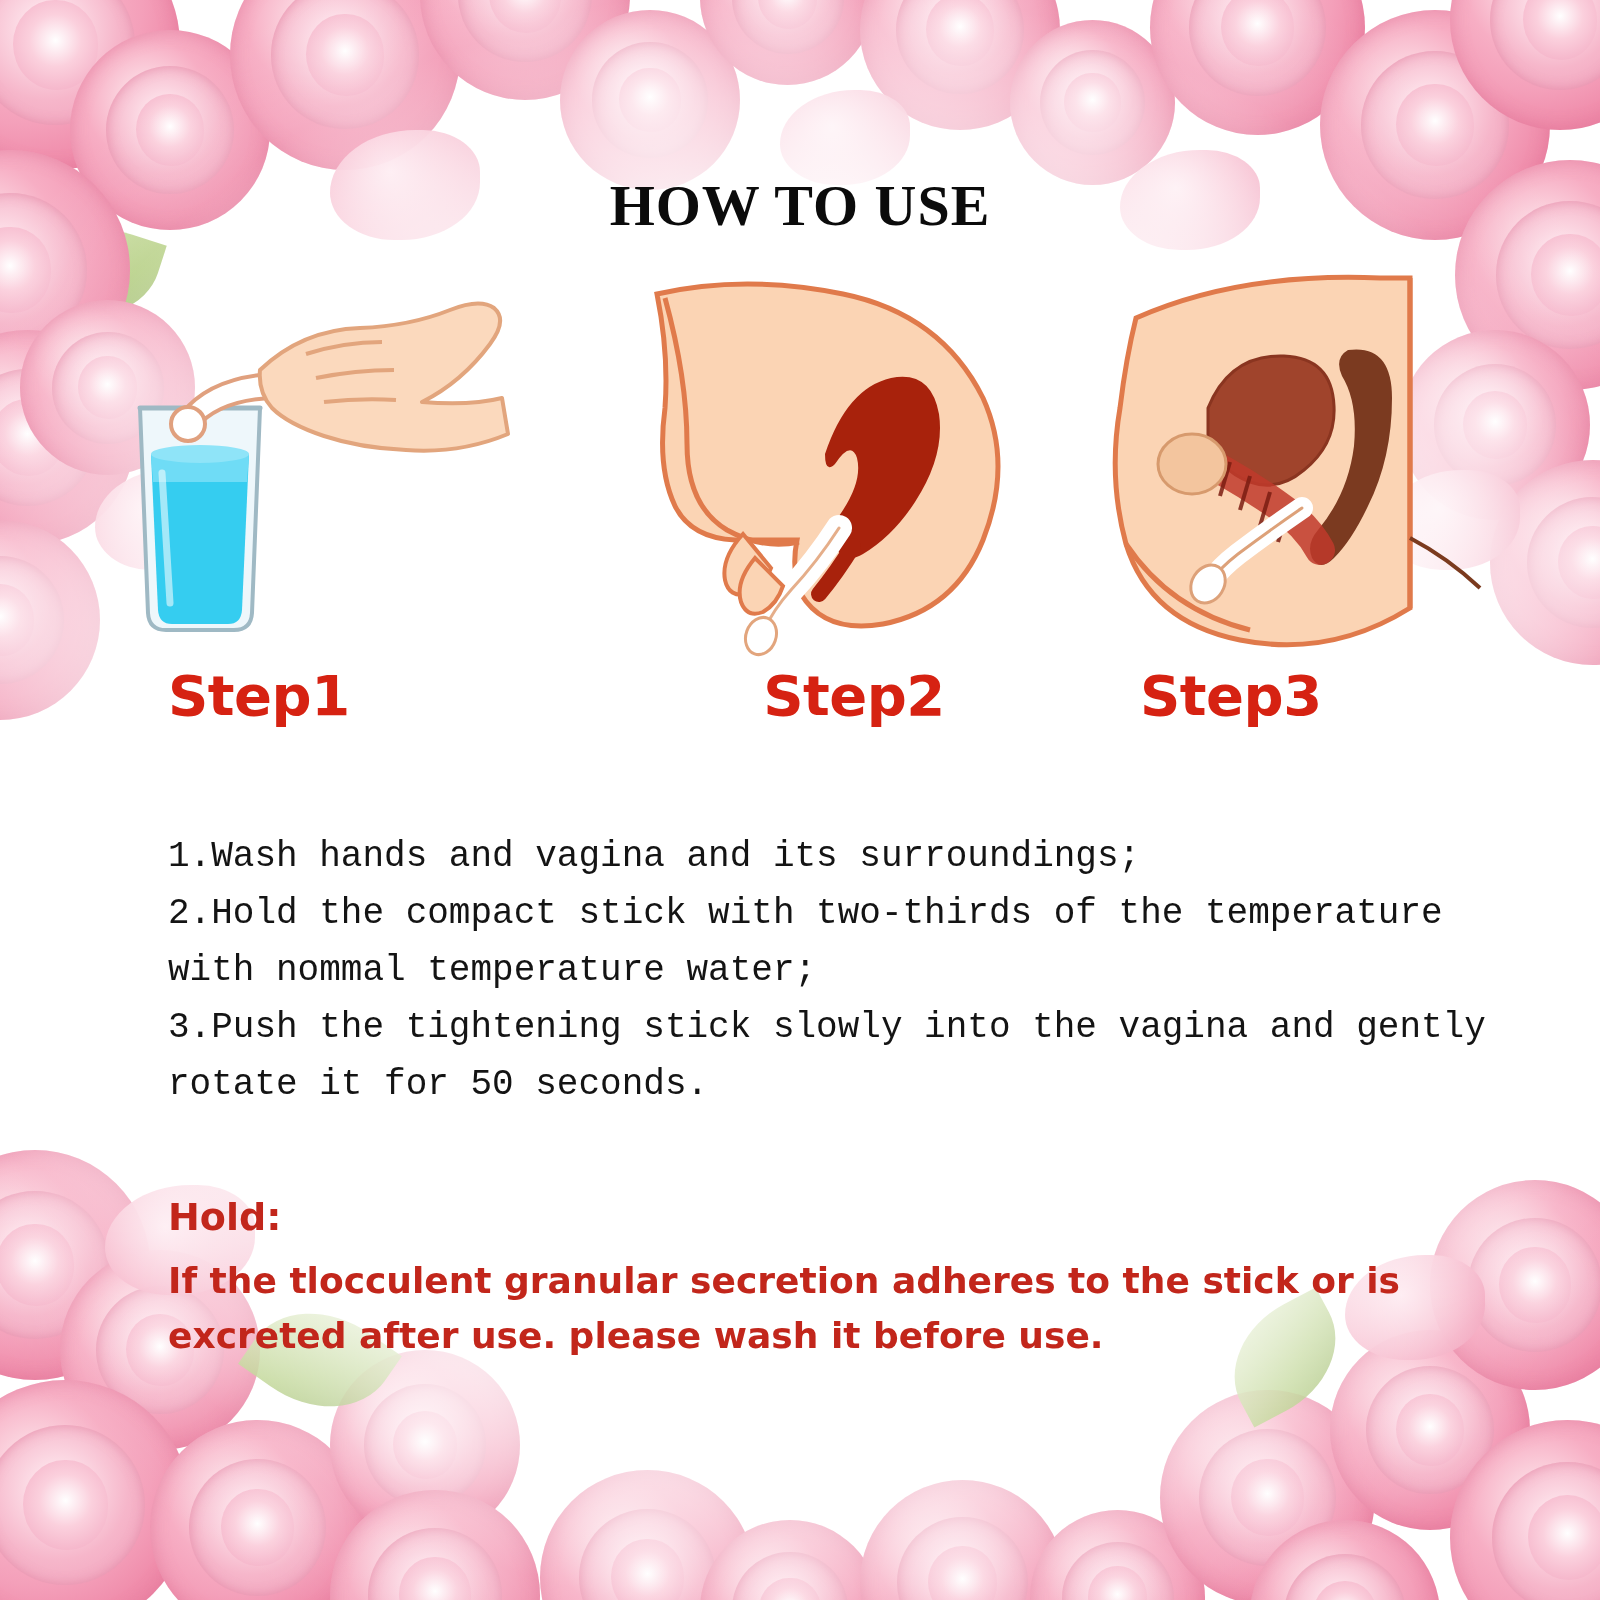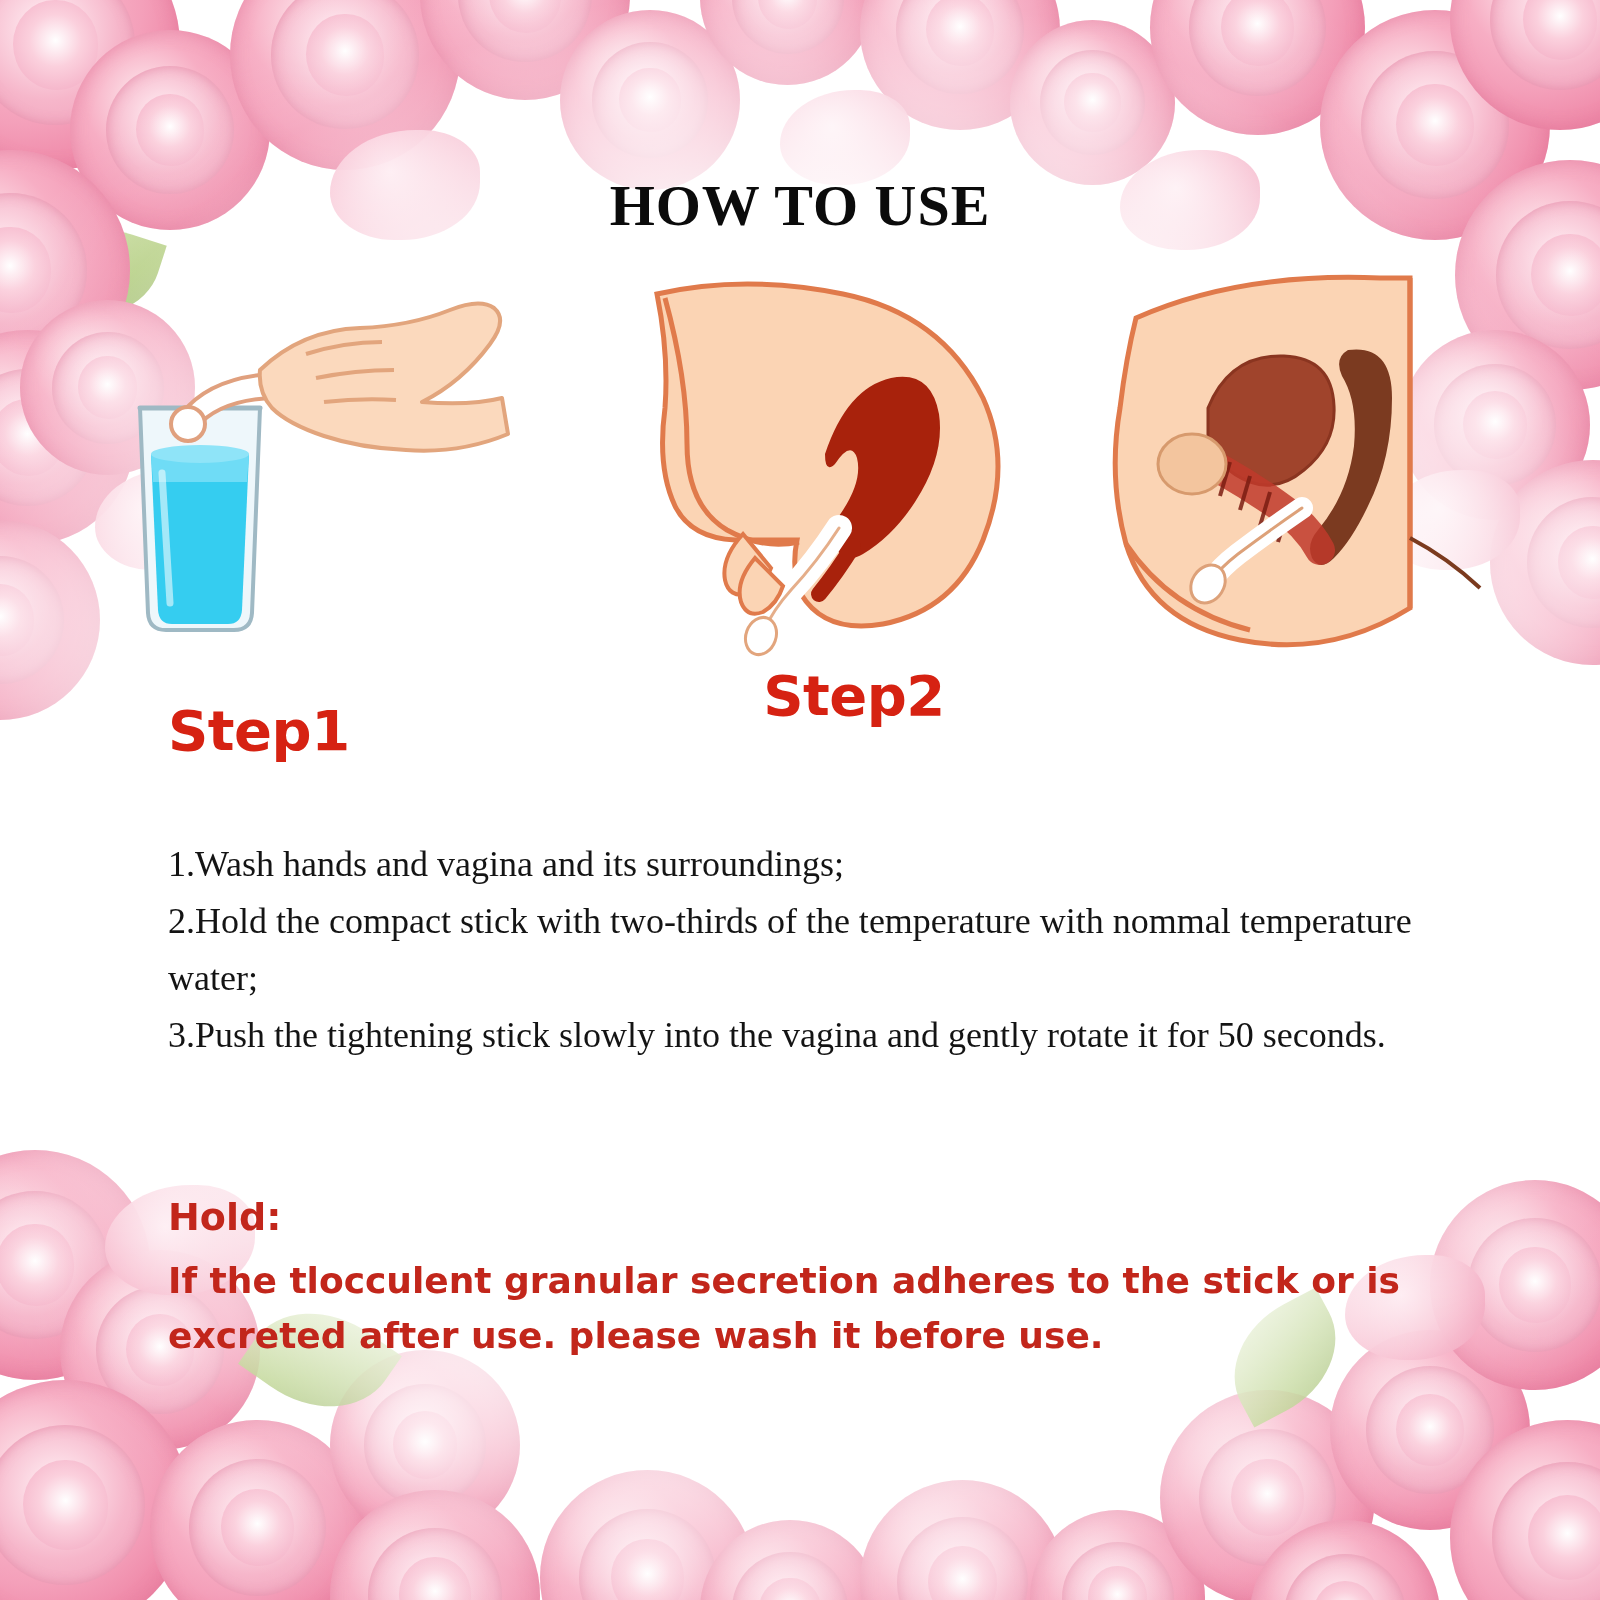--- a/index.html
+++ b/index.html
@@ -126,34 +126,33 @@
     position: absolute;
     top: 405px;
     width: 430px;
     text-align: center;
     font-family: "DejaVu Sans", sans-serif;
     font-size: 56px;
     font-weight: 700;
     color: #d62212;
     letter-spacing: -0.5px;
   }
-  .step1 .step-label { text-align: left; padding-left: 58px; width: 372px; margin-top: 35px; }
+  .step1 .step-label { text-align: left; padding-left: 58px; width: 372px; }
   .step2 .step-label { text-align: center; padding-left: 88px; width: 342px; }
   .step3 .step-label { text-align: left; padding-left: 60px; width: 370px; }
 
   .instructions {
     position: absolute;
     top: 828px;
     left: 168px;
     width: 1340px;
     font-size: 36px;
     line-height: 57px;
     color: #141414;
-    font-family: Liberation Serif, serif;
-    margin-top: 8px;
+    font-family: Liberation Mono, monospace;
   }
   .instructions p { margin: 0; }
 
   .note-block {
     position: absolute;
     top: 1195px;
     left: 168px;
     width: 1320px;
     color: #c2261b;
     font-family: "DejaVu Sans", sans-serif;
@@ -323,20 +322,21 @@
 
             <ellipse cx="112" cy="206" rx="34" ry="30" fill="#f3c59e" stroke="#d79a6d" stroke-width="3"></ellipse>
 
             <path d="M222 250 Q190 272 158 296 Q140 310 132 322" stroke="#ffffff" stroke-width="22" fill="none" stroke-linecap="round"></path>
             <path d="M222 250 Q190 272 158 296 Q140 310 132 322" stroke="#dda179" stroke-width="3" fill="none" stroke-linecap="round"></path>
             <ellipse cx="128" cy="326" rx="16" ry="20" transform="rotate(32 128 326)" fill="#ffffff" stroke="#dda179" stroke-width="3"></ellipse>
 
             <path d="M46 286 Q90 352 170 372" fill="none" stroke="#e07a4b" stroke-width="5"></path>
           </svg>
         </div>
+        <div class="step-label">Step3</div>
       </div>
 
     </div>
 
     <div class="instructions">
       <p>1.Wash hands and vagina and its surroundings;</p>
       <p>2.Hold the compact stick with two-thirds of the temperature with nommal temperature water;</p>
       <p>3.Push the tightening stick slowly into the vagina and gently rotate it for 50 seconds.</p>
     </div>
 

